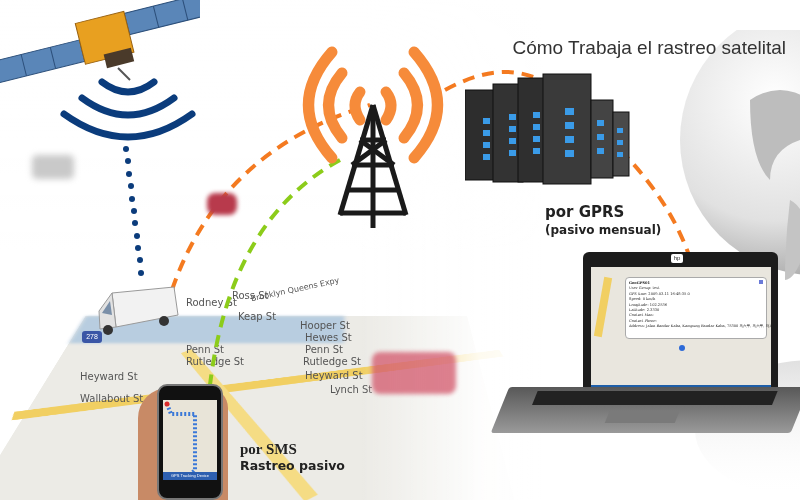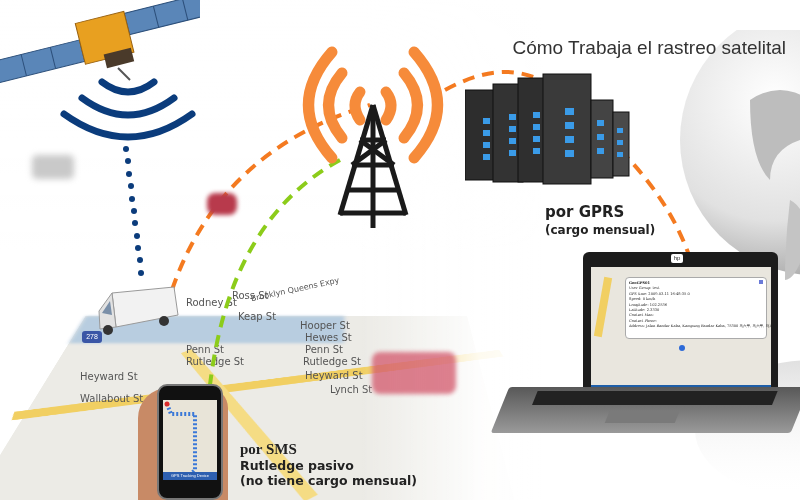--- a/index.html
+++ b/index.html
@@ -167,21 +167,21 @@
       <rect x="132" y="48" width="7" height="6"></rect>
         <rect x="132" y="62" width="7" height="6"></rect>
         <rect x="132" y="76" width="7" height="6"></rect>
       <rect x="152" y="56" width="6" height="5"></rect>
         <rect x="152" y="68" width="6" height="5"></rect>
         <rect x="152" y="80" width="6" height="5"></rect>
     </g>
   </svg>
 
   <div class="label-bold" style="left:545px;top:203px;font-size:15px;">por GPRS</div>
-  <div class="label-bold" style="left:545px;top:223px;font-size:12px;">(cargo mensual)</div>
+  <div class="label-bold" style="left:545px;top:223px;font-size:12px;">(pasivo mensual)</div>
 
   <div class="abs" style="left:32px;top:155px;width:42px;height:24px;background:#c9c9c9;border-radius:5px;filter:blur(3px);"></div>
   <div class="abs" style="left:207px;top:193px;width:30px;height:22px;background:#b83a4c;border-radius:8px;filter:blur(2px);"></div>
   <div class="abs" style="left:372px;top:352px;width:84px;height:42px;background:#d2566a;border-radius:8px;filter:blur(2px);opacity:0.75;"></div>
 
   <svg class="abs" style="left:94px;top:285px;" width="90" height="55">
     <path d="M18 8 L80 2 L84 30 L22 42 Z" fill="#f2f2f2" stroke="#999"></path>
     <path d="M5 26 L18 8 L22 42 L6 44 Z" fill="#e2e2e2" stroke="#999"></path>
     <path d="M8 28 L16 16 L18 30 Z" fill="#7a8fa8"></path>
     <circle cx="14" cy="45" r="5" fill="#333"></circle>
@@ -194,22 +194,21 @@
     <div class="abs" style="left:4px;top:14px;width:54px;height:80px;background:#e8e4d8;overflow:hidden;">
       <svg width="54" height="80">
         <path d="M4 4 L8 14 L32 14 L32 70 L26 76" stroke="#3a78d8" stroke-width="4" stroke-dasharray="2 2" fill="none"></path>
         <circle cx="4" cy="4" r="2.5" fill="#d82a2a"></circle>
       </svg>
       <div class="abs" style="left:0;bottom:0;width:54px;height:8px;background:#2d5fb0;color:#fff;font-size:4px;line-height:8px;text-align:center;white-space:nowrap;">GPS Tracking Device</div>
     </div>
   </div>
 
   <div class="label-bold" style="left:240px;top:441px;font-size:15px;font-family:Liberation Serif, serif;">por SMS</div>
-  <div class="label-bold" style="left:240px;top:458px;font-size:12.5px;">Rutledge pasivo</div>
-  <div class="label-bold" style="left:240px;top:473px;font-size:12.5px;">(no tiene cargo mensual)</div>
+  <div class="label-bold" style="left:240px;top:458px;font-size:12.5px;">Rastreo pasivo</div>
 
   <div class="abs" style="left:583px;top:252px;width:195px;height:135px;background:#1c1c1c;border-radius:6px 6px 0 0;">
     <div class="abs" style="left:88px;top:2px;width:12px;height:9px;background:#fff;border-radius:2px;color:#333;font-size:6px;text-align:center;line-height:9px;">hp</div>
     <div class="abs" style="left:8px;top:15px;width:180px;height:118px;background:#e9e6de;border-bottom:3px solid #1f5fa8;overflow:hidden;">
       <div class="abs" style="left:8px;top:10px;width:8px;height:60px;background:#f1cf62;transform:rotate(10deg);"></div>
       <div class="abs" style="left:34px;top:10px;width:142px;height:62px;background:#fff;border:1px solid #aaa;border-radius:4px;padding:3px;box-sizing:border-box;font-family:'DejaVu Serif',serif;font-size:3.6px;line-height:5.4px;color:#222;">
         <div style="font-weight:bold;">GeoGPS01</div>
         <div>User Group: test</div>
         <div>GPS time: 2009-03-11 16:48:35.0</div>
         <div>Speed: 0 km/h</div>

